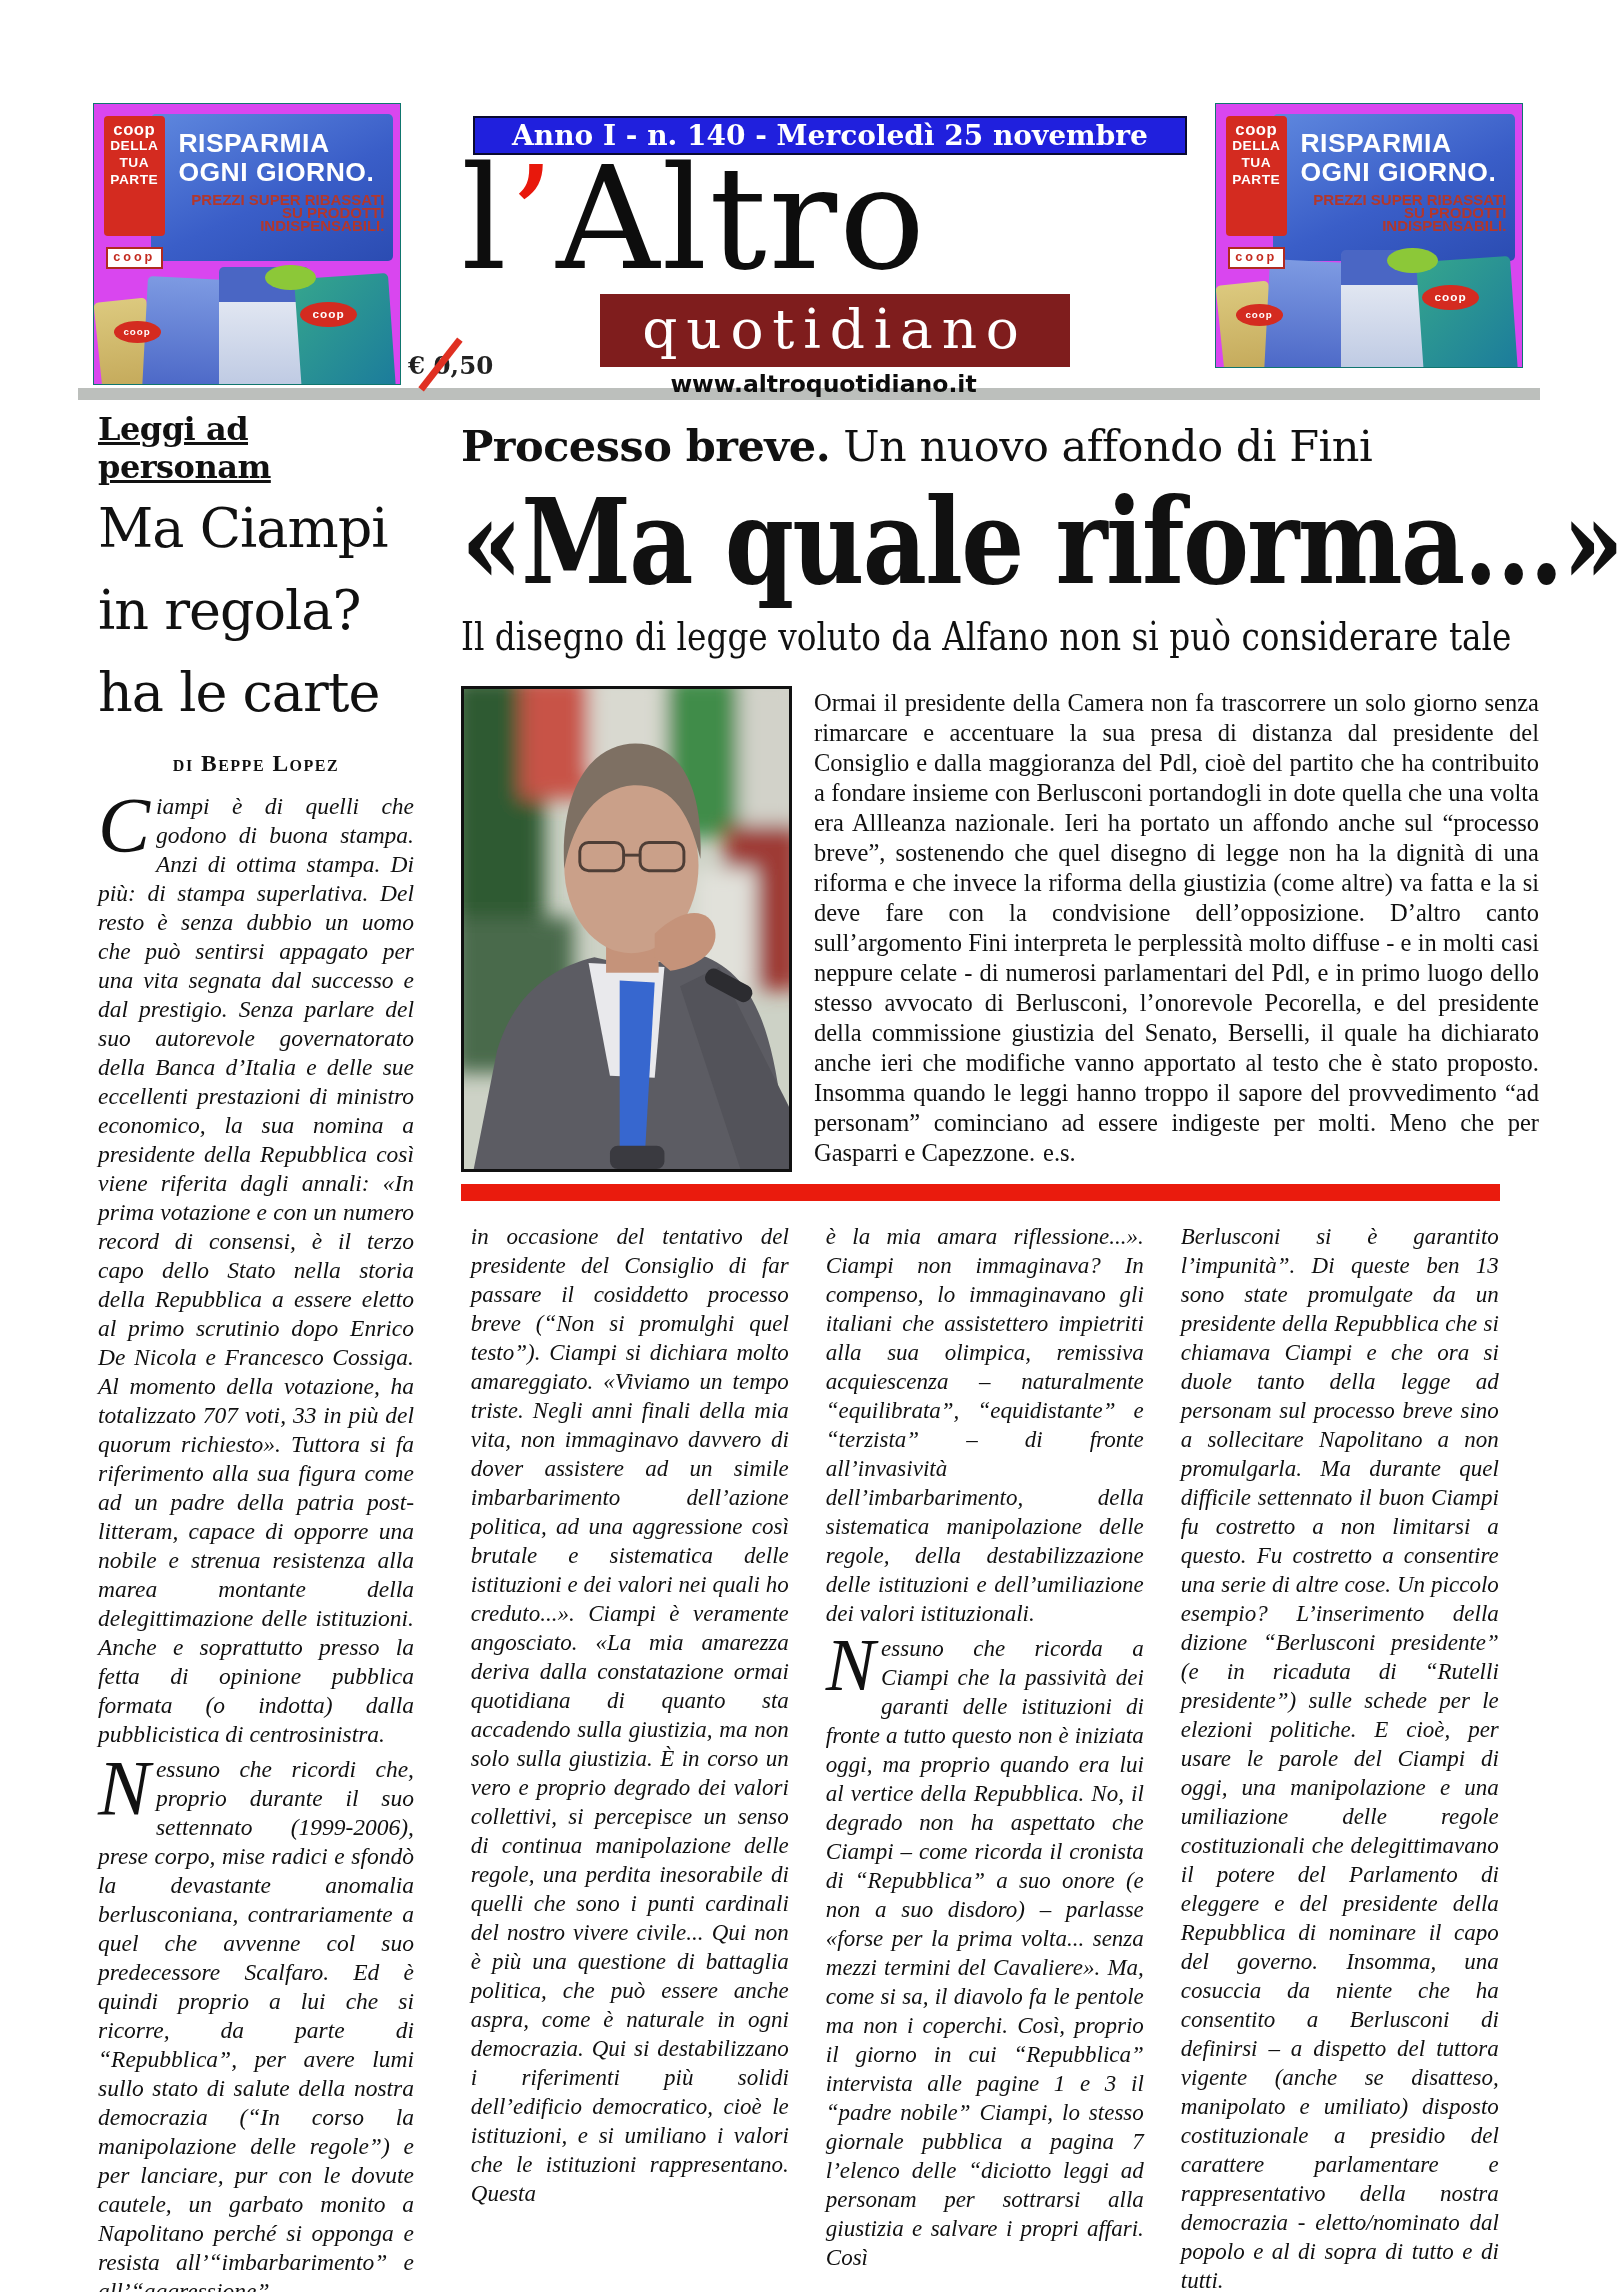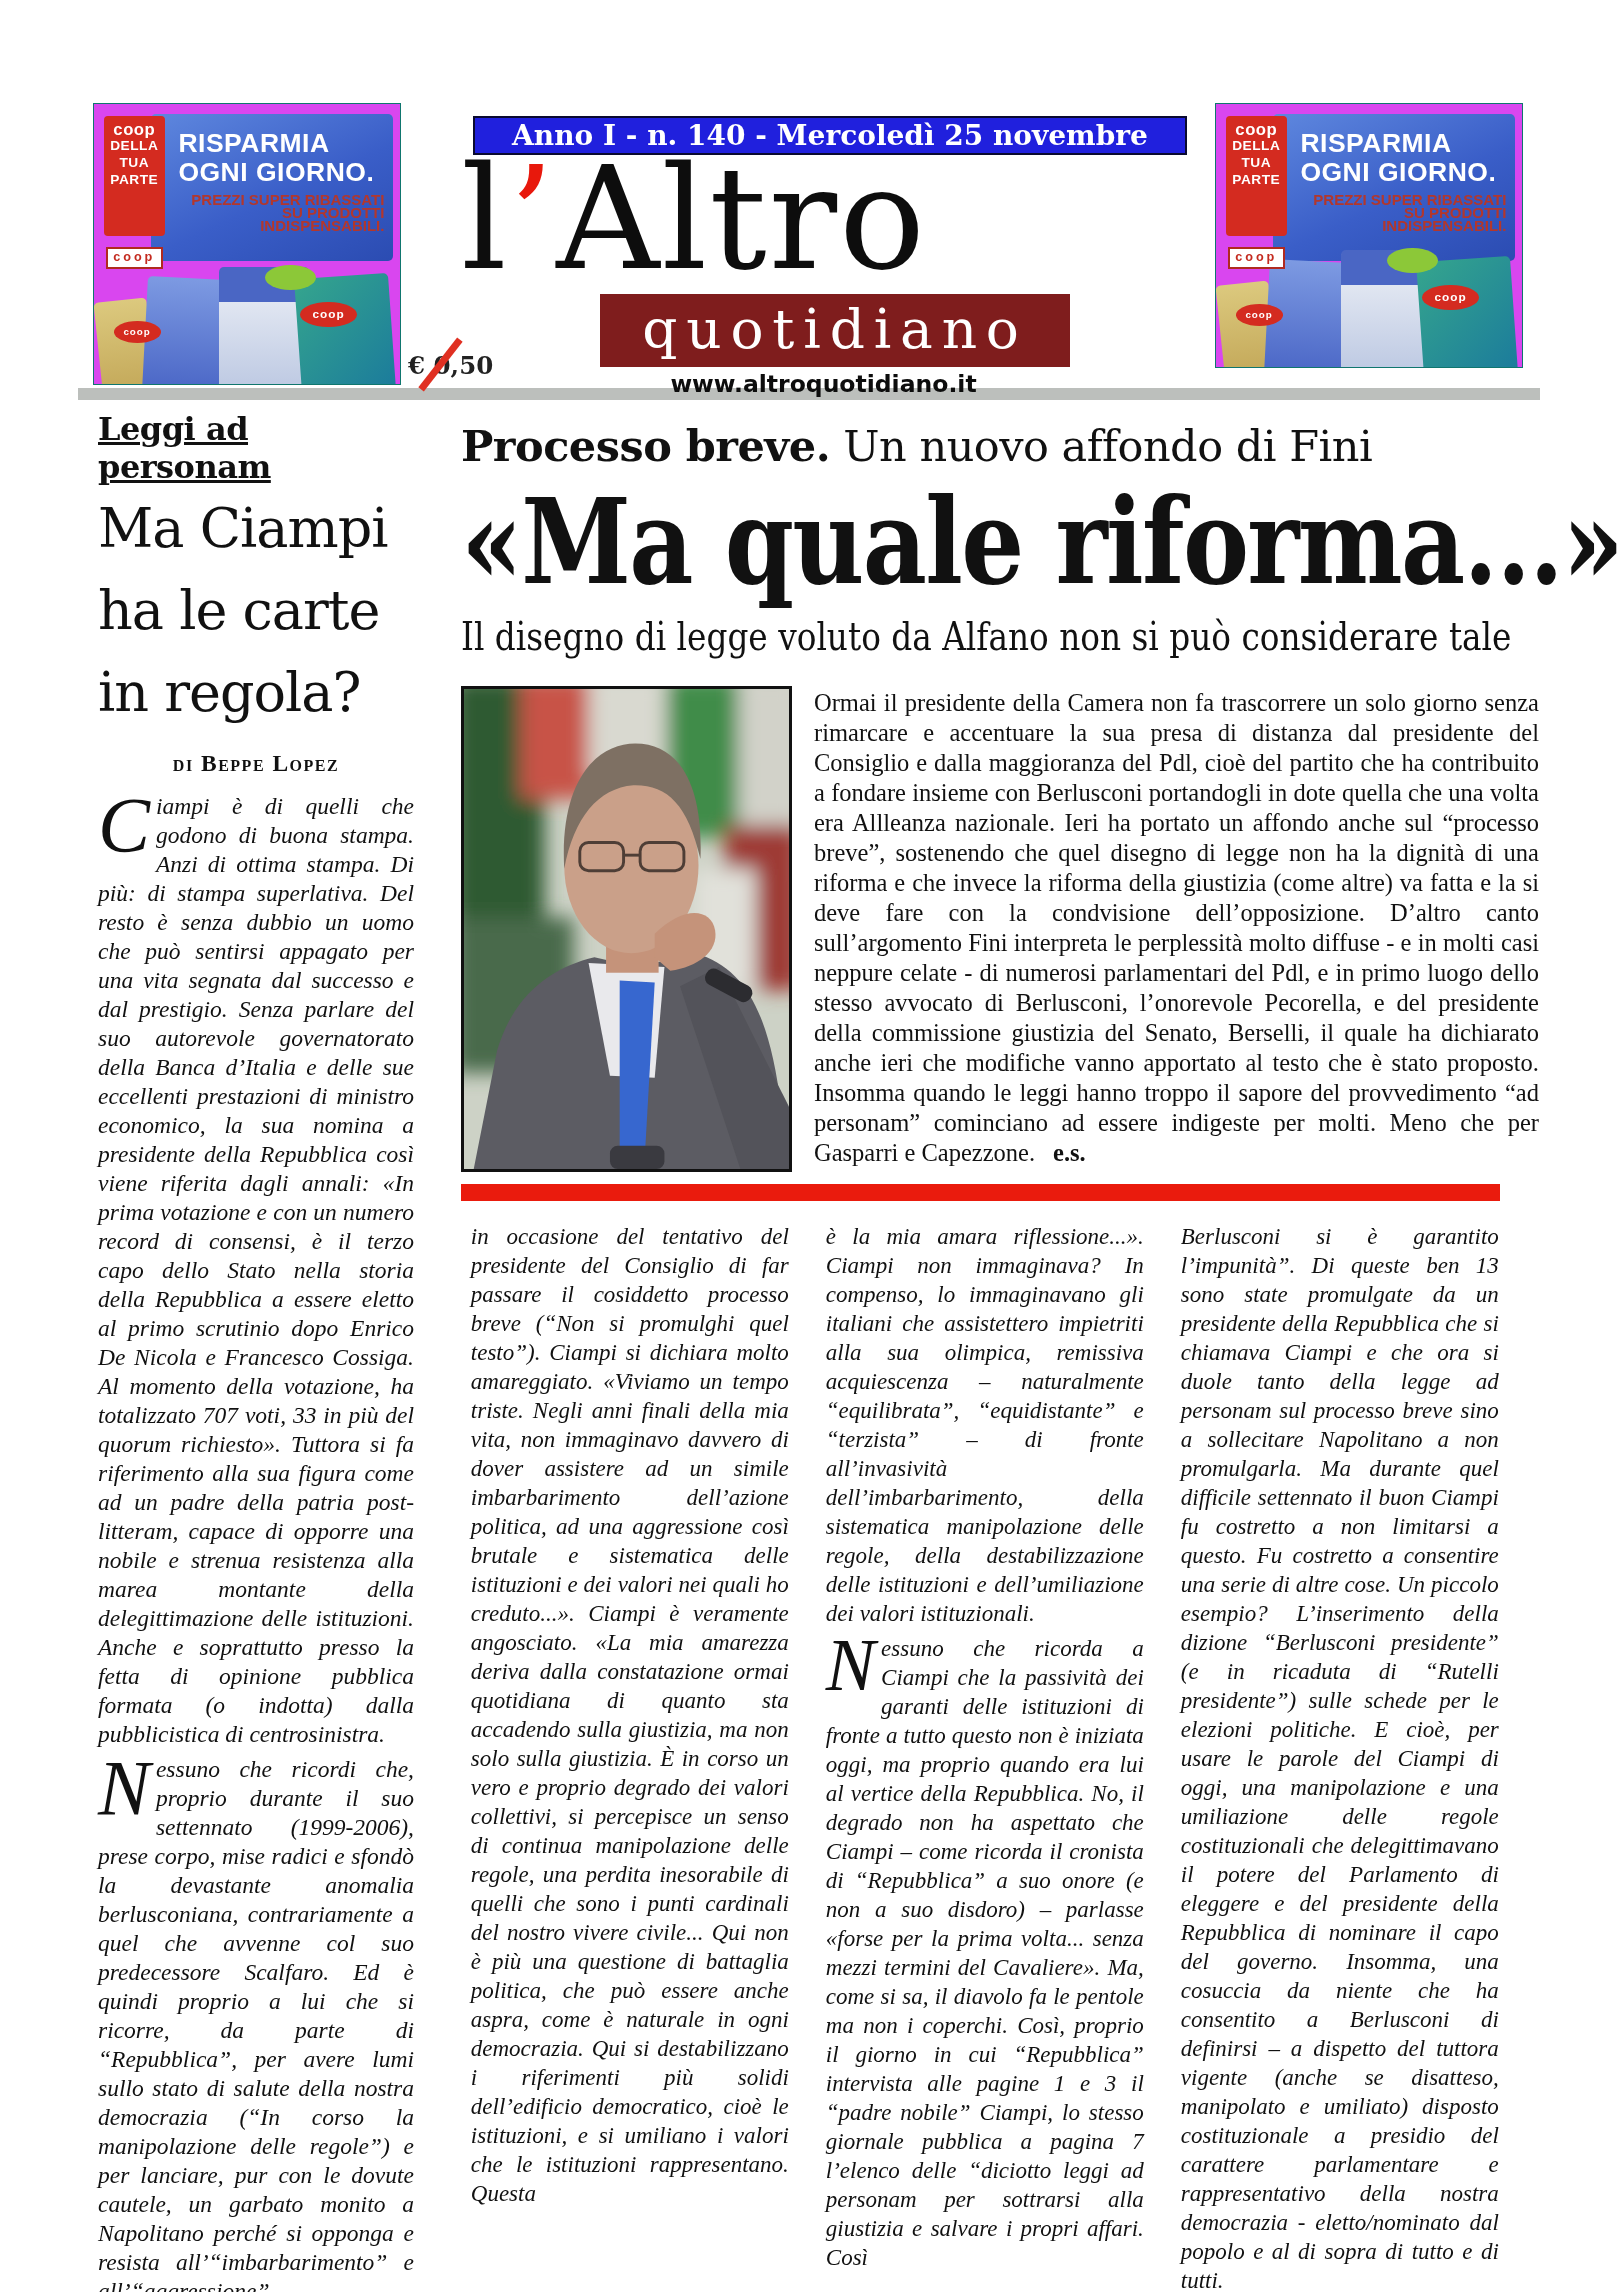--- a/index.html
+++ b/index.html
@@ -74,21 +74,21 @@
   .ma-kicker{font-family:"DejaVu Serif",serif;font-size:43px;letter-spacing:-0.5px;}
   .ma-kicker .kb{font-weight:bold;}
   .ma-head{font-family:"DejaVu Serif",serif;font-weight:bold;font-size:118px;line-height:129px;
            letter-spacing:-2px;white-space:nowrap;transform:scaleX(.84);transform-origin:left;margin-top:5.9px;}
   .ma-sub{font-family:"DejaVu Serif",serif;font-size:39px;white-space:nowrap;
           transform:scaleX(.84);transform-origin:left;margin-top:7.8px;}
   .ma-photo{position:absolute;left:0;top:265px;width:331px;height:486px;border:3.9px solid #111;background:#9aa596;}
   .ma-photo svg{display:block;width:100%;height:100%;}
   .ma-lead{position:absolute;left:353px;top:267px;width:725px;font-size:24.5px;line-height:30px;
            text-align:justify;}
-  .sig{font-weight:bold;margin-left:18px;}
+  .sig{font-weight:normal;margin-left:8px;}
   .redbar{position:absolute;left:0;top:763px;width:1039px;height:16.7px;background:#ea1b0d;}
   .cols{position:absolute;left:9.8px;top:801px;width:1029px;display:flex;gap:37px;}
   .col{width:318px;font-style:italic;font-size:23px;line-height:29px;text-align:justify;}
   .col p{margin:0 0 5.9px 0;}
   .col .dropcap{font-size:74px;line-height:55px;}
 </style>
 </head>
 <body>
 
 <div class="page">
@@ -148,22 +148,22 @@
   <div class="price">
     <span>€ 0,50</span>
     <div class="slash"></div>
   </div>
   <div class="graybar"></div>
 
   <div class="left-art">
     <div class="la-kicker">Leggi ad personam</div>
     <div class="la-head">
       <div>Ma Ciampi</div>
+      <div>in regola?</div>
       <div>ha le carte</div>
-      <div>in regola?</div>
     </div>
     <div class="la-byline">di Beppe Lopez</div>
     <div class="la-body">
       <p><span class="dropcap">C</span><span>iampi è di quelli che godono di buona stampa. Anzi di ottima stampa. Di più: di stampa superlativa. Del resto è senza dubbio un uomo che può sentirsi appagato per una vita segnata dal successo e dal prestigio. Senza parlare del suo autorevole governatorato della Banca d’Italia e delle sue eccellenti prestazioni di ministro economico, la sua nomina a presidente della Repubblica così viene riferita dagli annali: «In prima votazione e con un numero record di consensi, è il terzo capo dello Stato nella storia della Repubblica a essere eletto al primo scrutinio dopo Enrico De Nicola e Francesco Cossiga. Al momento della votazione, ha totalizzato 707 voti, 33 in più del quorum richiesto». Tuttora si fa riferimento alla sua figura come ad un padre della patria post-litteram, capace di opporre una nobile e strenua resistenza alla marea montante della delegittimazione delle istituzioni. Anche e soprattutto presso la fetta di opinione pubblica formata (o indotta) dalla pubblicistica di centrosinistra.</span></p>
       <p><span class="dropcap">N</span><span>essuno che ricordi che, proprio durante il suo settennato (1999-2006), prese corpo, mise radici e sfondò la devastante anomalia berlusconiana, contrariamente a quel che avvenne col suo predecessore Scalfaro. Ed è quindi proprio a lui che si ricorre, da parte di “Repubblica”, per avere lumi sullo stato di salute della nostra democrazia (“In corso la manipolazione delle regole”) e per lanciare, pur con le dovute cautele, un garbato monito a Napolitano perché si opponga e resista all’“imbarbarimento” e all’“aggressione” berlusconiana,</span></p>
     </div>
   </div>
 
   <div class="main-art">
     <div class="ma-kicker"><span class="kb">Processo breve.</span><span> Un nuovo affondo di Fini</span></div>

